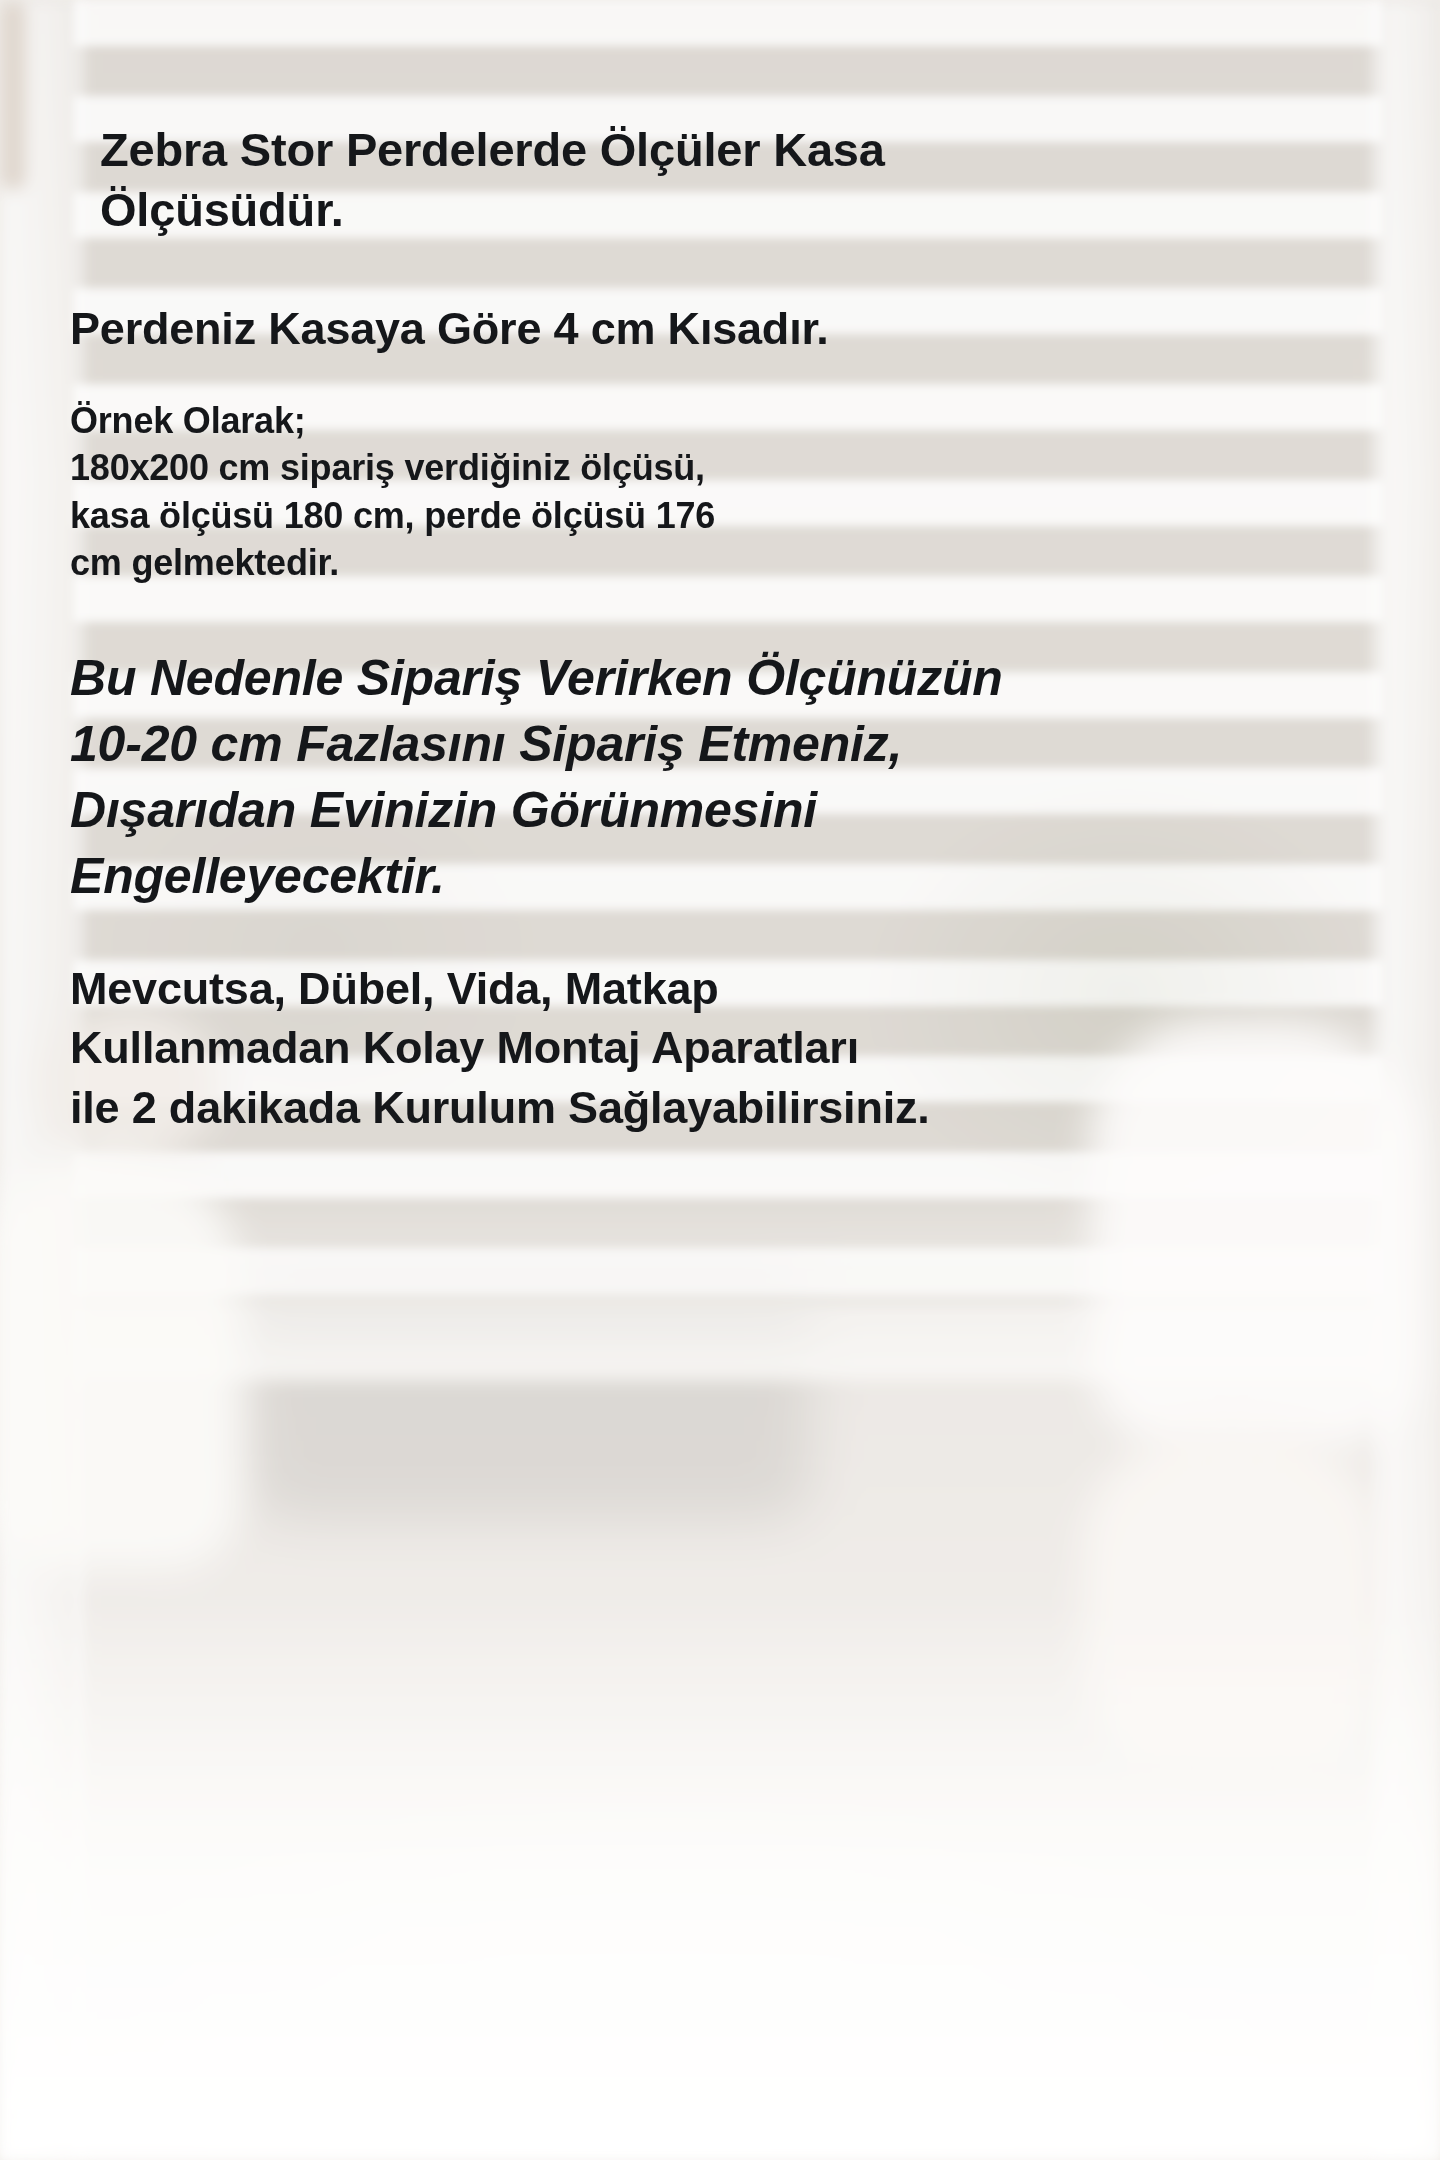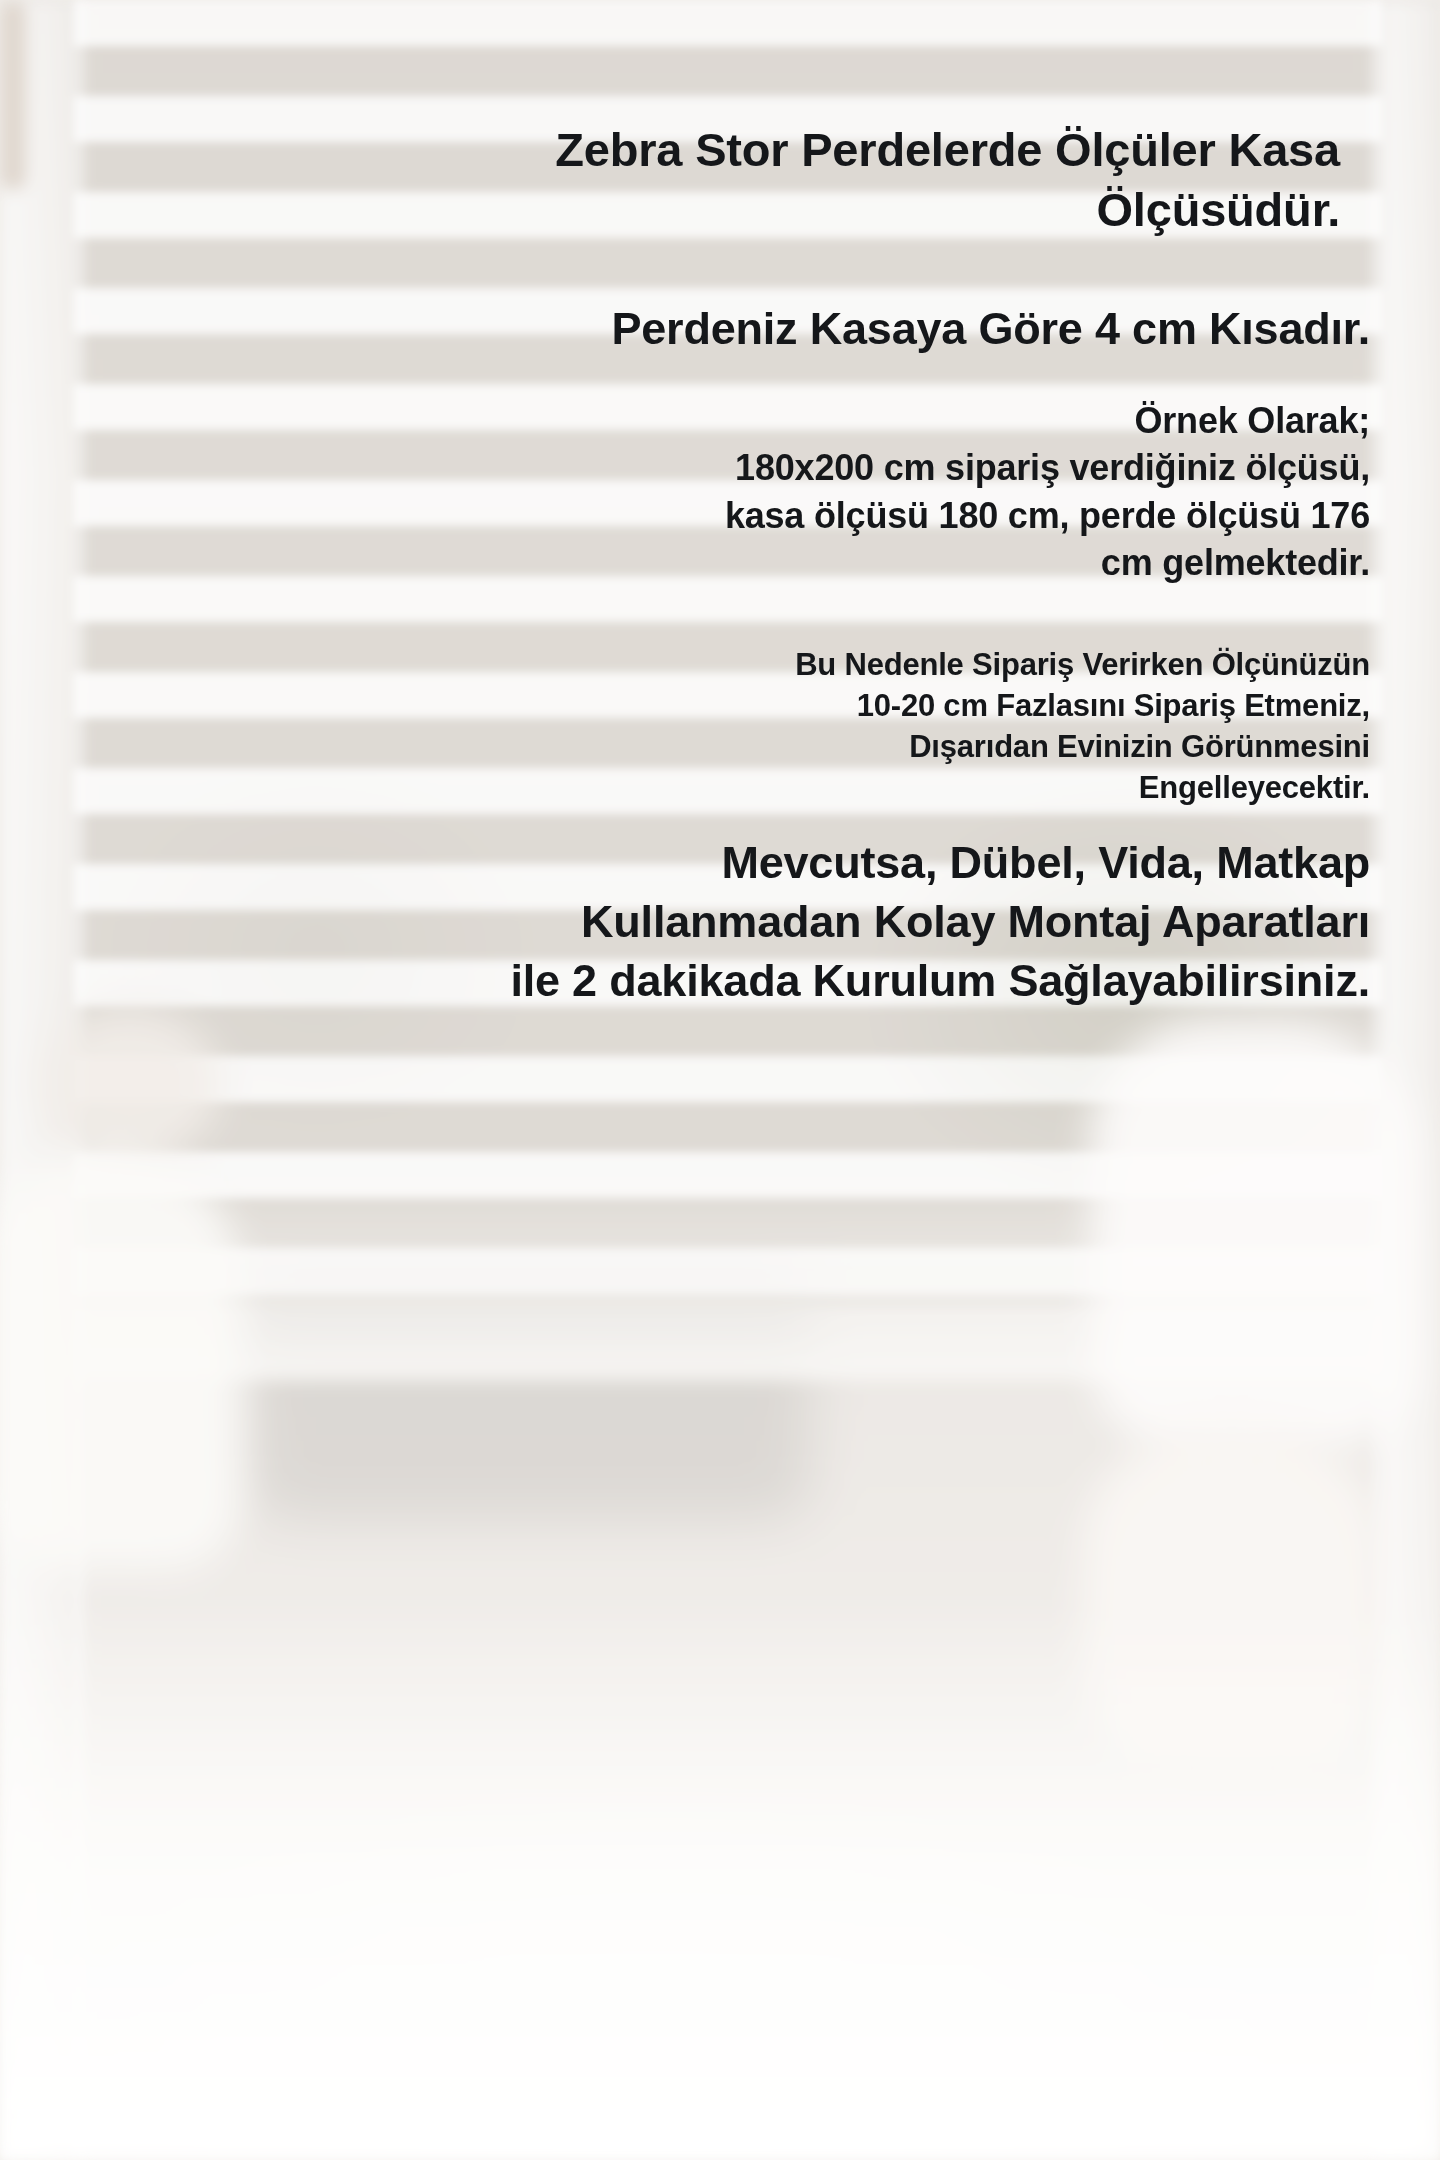--- a/index.html
+++ b/index.html
@@ -150,36 +150,36 @@
     inset: 0;
     background: rgba(255,255,255,0.30);
   }
 
   
   .content {
     position: absolute;
     inset: 0;
     padding: 120px 70px 0 70px;
     box-sizing: border-box;
-    text-align: right;
+    text-align: left;
     color: #15171a;
   }
 
   .para {
     font-weight: 700;
     letter-spacing: -0.2px;
     line-height: 1.30;
     margin: 0 0 38px 0;
     text-rendering: optimizeLegibility;
   }
 
   .p1 { font-size: 47px; line-height: 1.28; margin-bottom: 60px; padding: 0 30px; }
   .p2 { font-size: 45px; }
   .p3 { font-size: 36px; line-height: 1.32; margin-bottom: 58px; }
-  .p4 { font-size: 31px; line-height: 1.32; margin-bottom: 24px; }
+  .p4 { font-size: 50px; line-height: 1.32; margin-bottom: 50px; font-style: italic; }
   .p5 { font-size: 45px; line-height: 1.32; margin-bottom: 58px; }
   .p6 { font-size: 45px; line-height: 1.32; margin-bottom: 0; }
 
   .para .line { display: block; }
 </style>
 </head>
 <body>
 
 <div class="poster">
 

